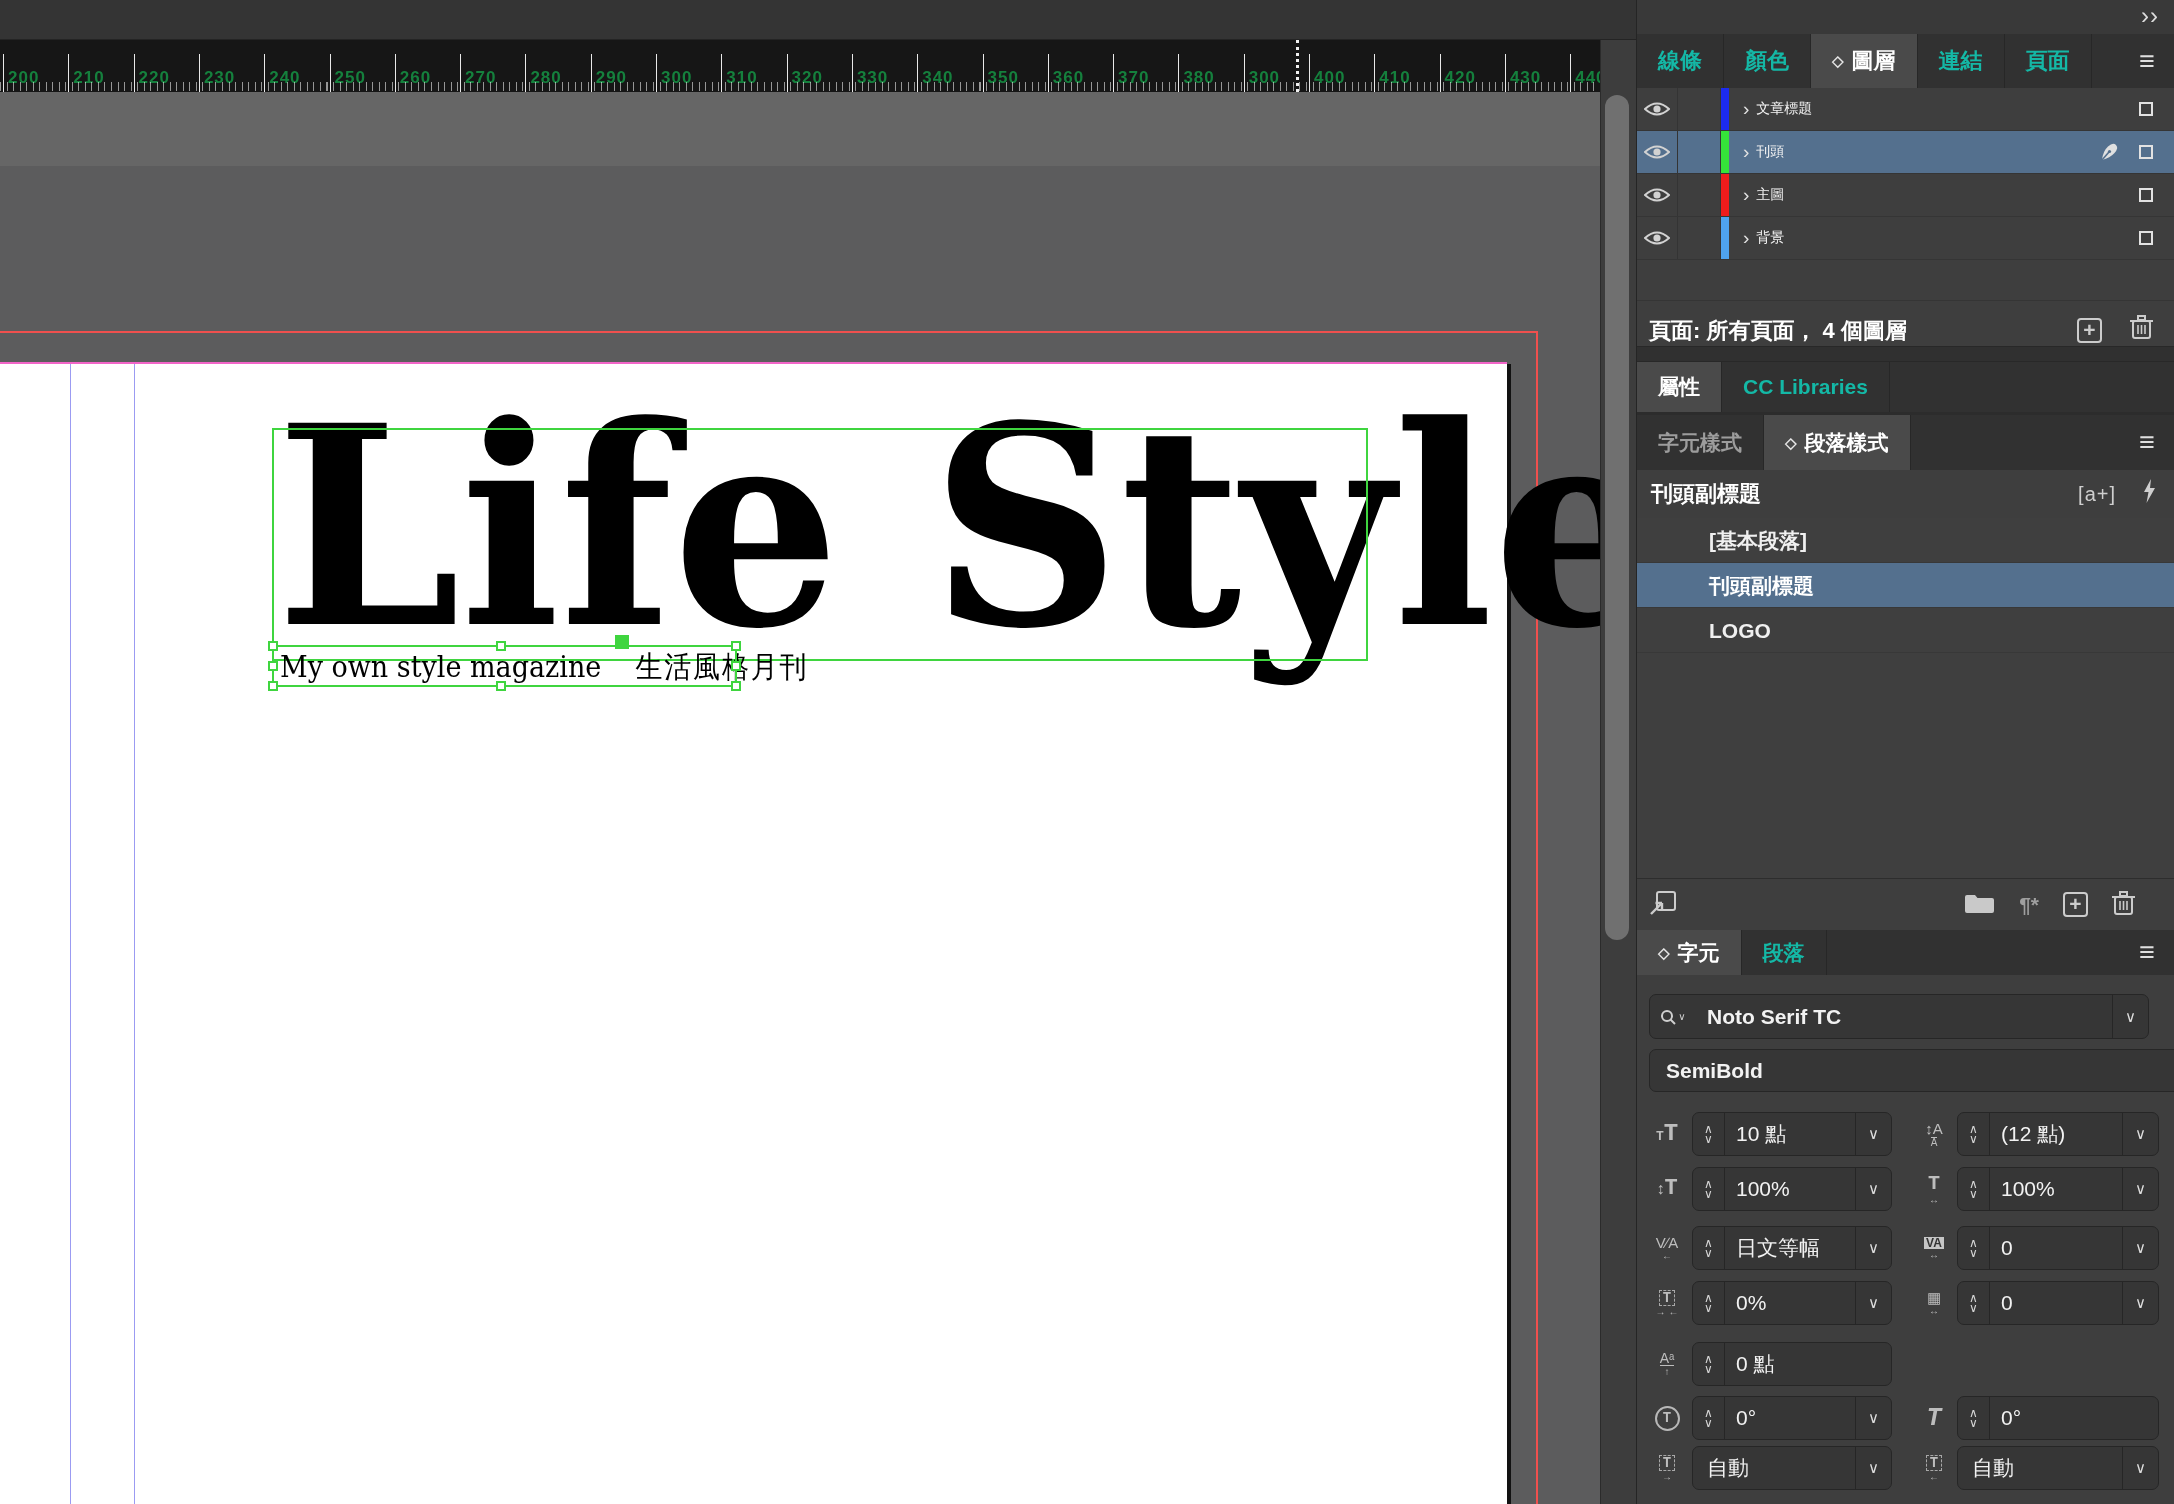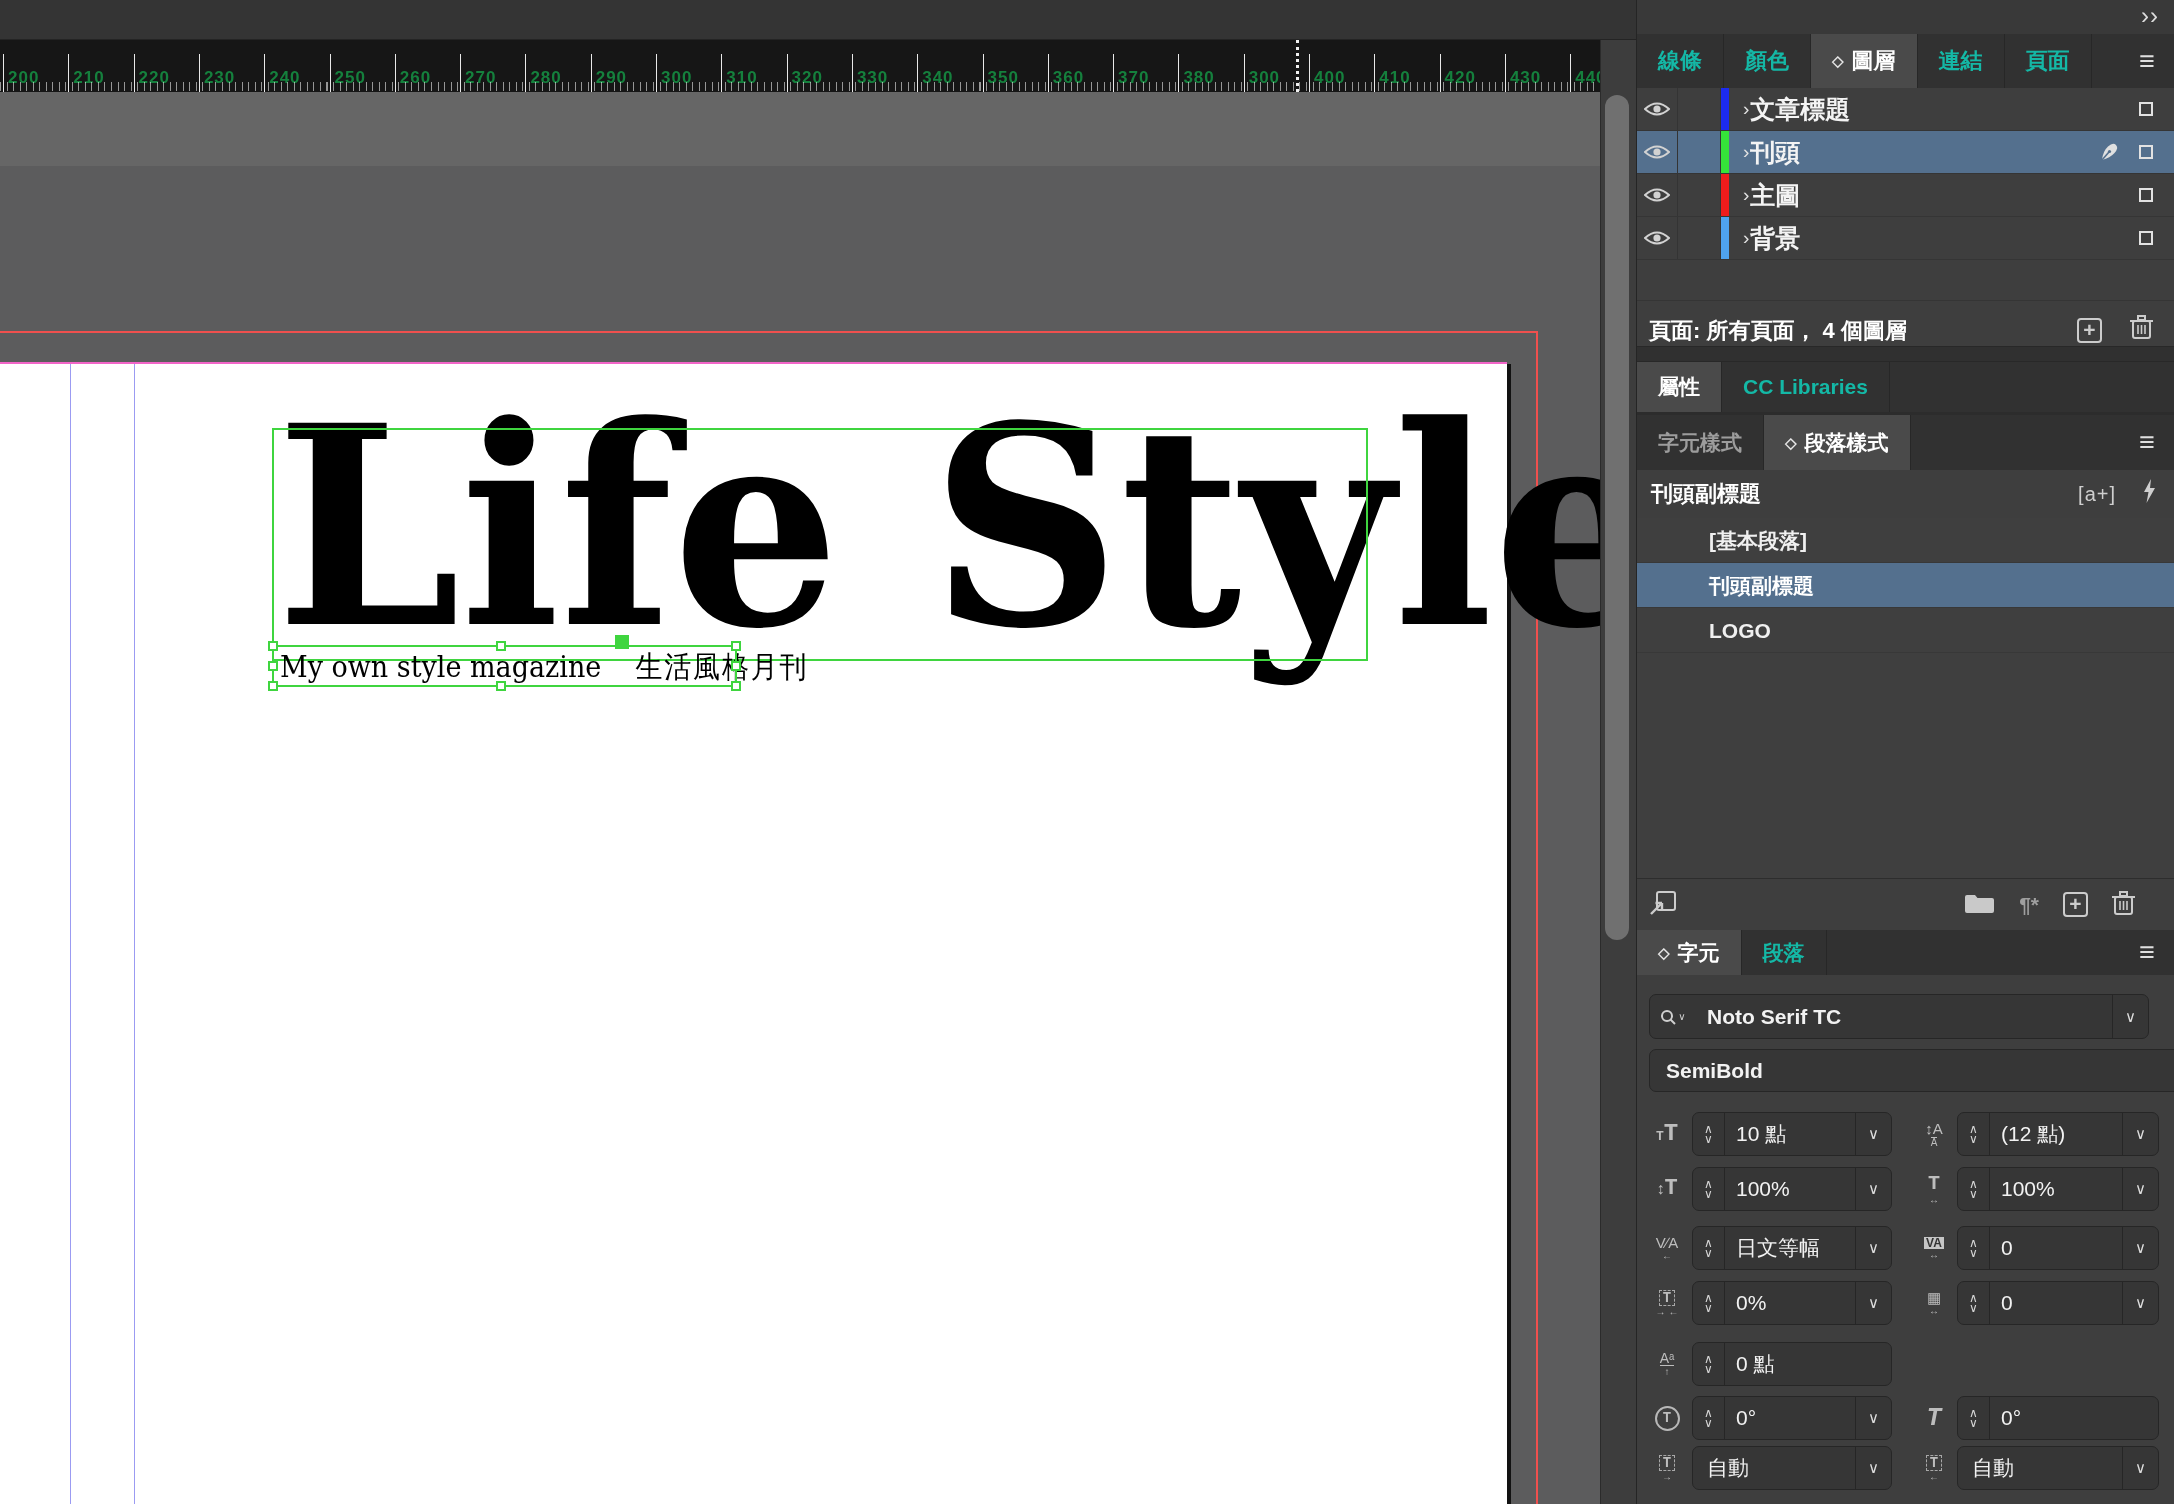--- a/index.html
+++ b/index.html
@@ -57,21 +57,21 @@
   .p-tabs { left:0; top:34px; width:538px; height:54px; }
   .p-tabs .ptab { font-size:22px; }
 
   .layer-list { left:0; top:88px; width:538px; height:174px; }
   .layer-row { position:relative; height:43px; border-bottom:1px solid #353535; display:flex; align-items:center; }
   .layer-row.selected { background:#54708e; }
   .lr-eye { width:41px; align-self:stretch; display:flex; align-items:center; justify-content:center; border-right:1px solid #343434; }
   .lr-lock { width:43px; align-self:stretch; border-right:1px solid #343434; }
   .lr-bar { width:8px; align-self:stretch; }
   .lr-chev { margin-left:14px; color:#e2e2e2; font-size:19px; }
-  .lr-name { margin-left:1px; color:#f4f4f4; font-size:25px; font-weight:bold; }
+  .lr-name { margin-left:7px; color:#f4f4f4; font-size:14px; font-weight:normal; }
   .lr-pen { position:absolute; right:56px; top:11px; }
   .lr-box { position:absolute; right:22px; top:14px; width:14px; height:14px; border:2px solid #e2e2e2; }
 
   .layers-status { left:0; top:300px; width:538px; height:46px; border-top:1px solid #353535; display:flex;
     align-items:flex-end; padding-left:12px; color:#fff; font-size:22px; font-weight:bold; }
   .ls-icons { position:absolute; right:22px; display:flex; gap:28px; align-items:center; }
 
   .divider1 { left:0; top:346px; width:538px; height:16px; background:#303030; border-top:1px solid #282828; border-bottom:1px solid #282828; }
   .prop-tabs { left:0; top:362px; width:538px; height:50px; }
   .gap2 { left:0; top:412px; width:538px; height:3px; background:#2c2c2c; }

